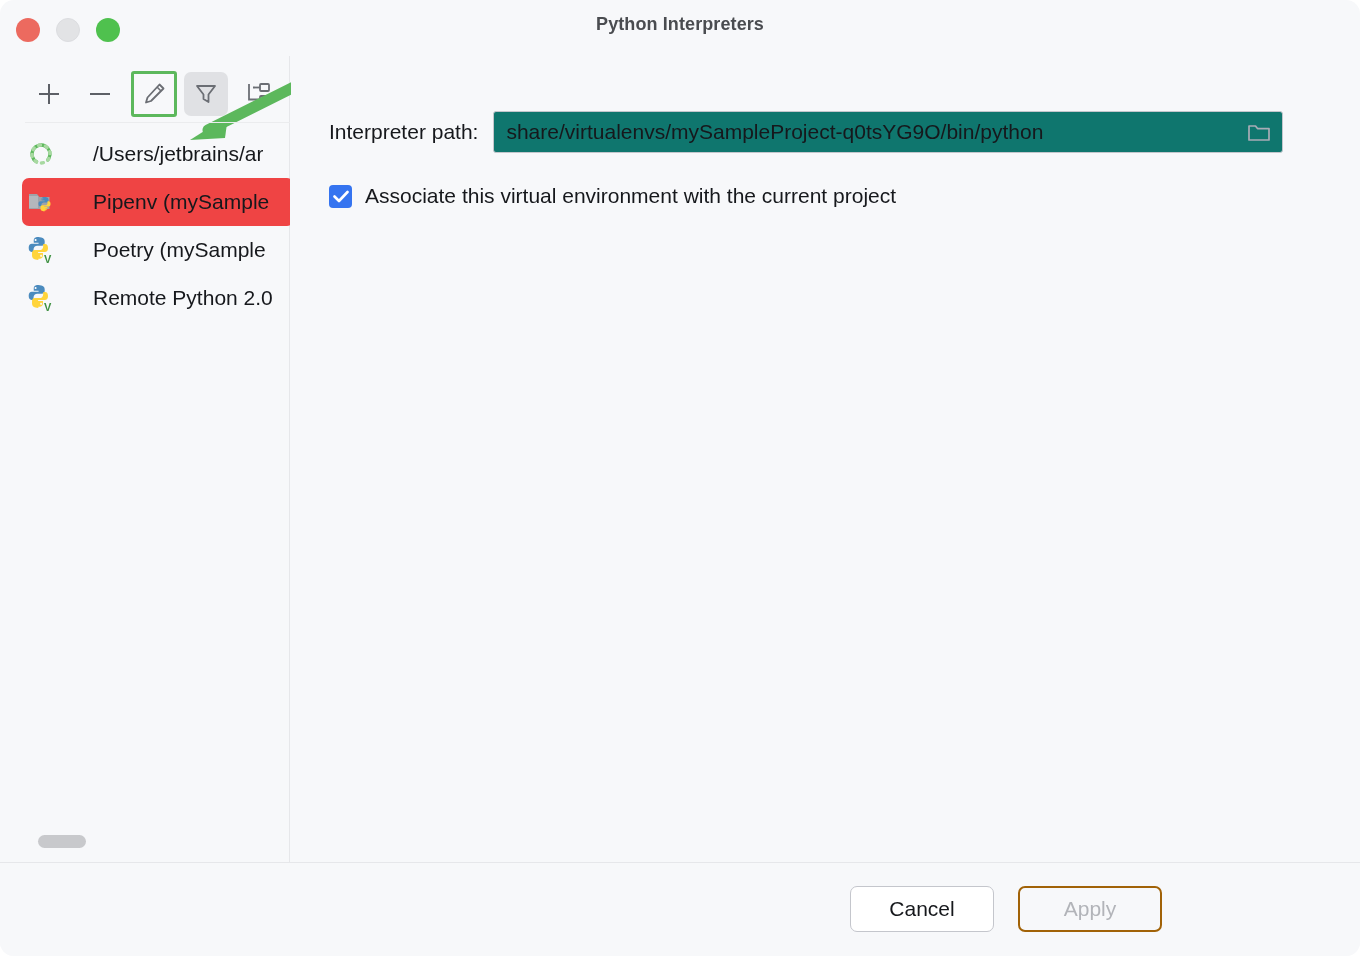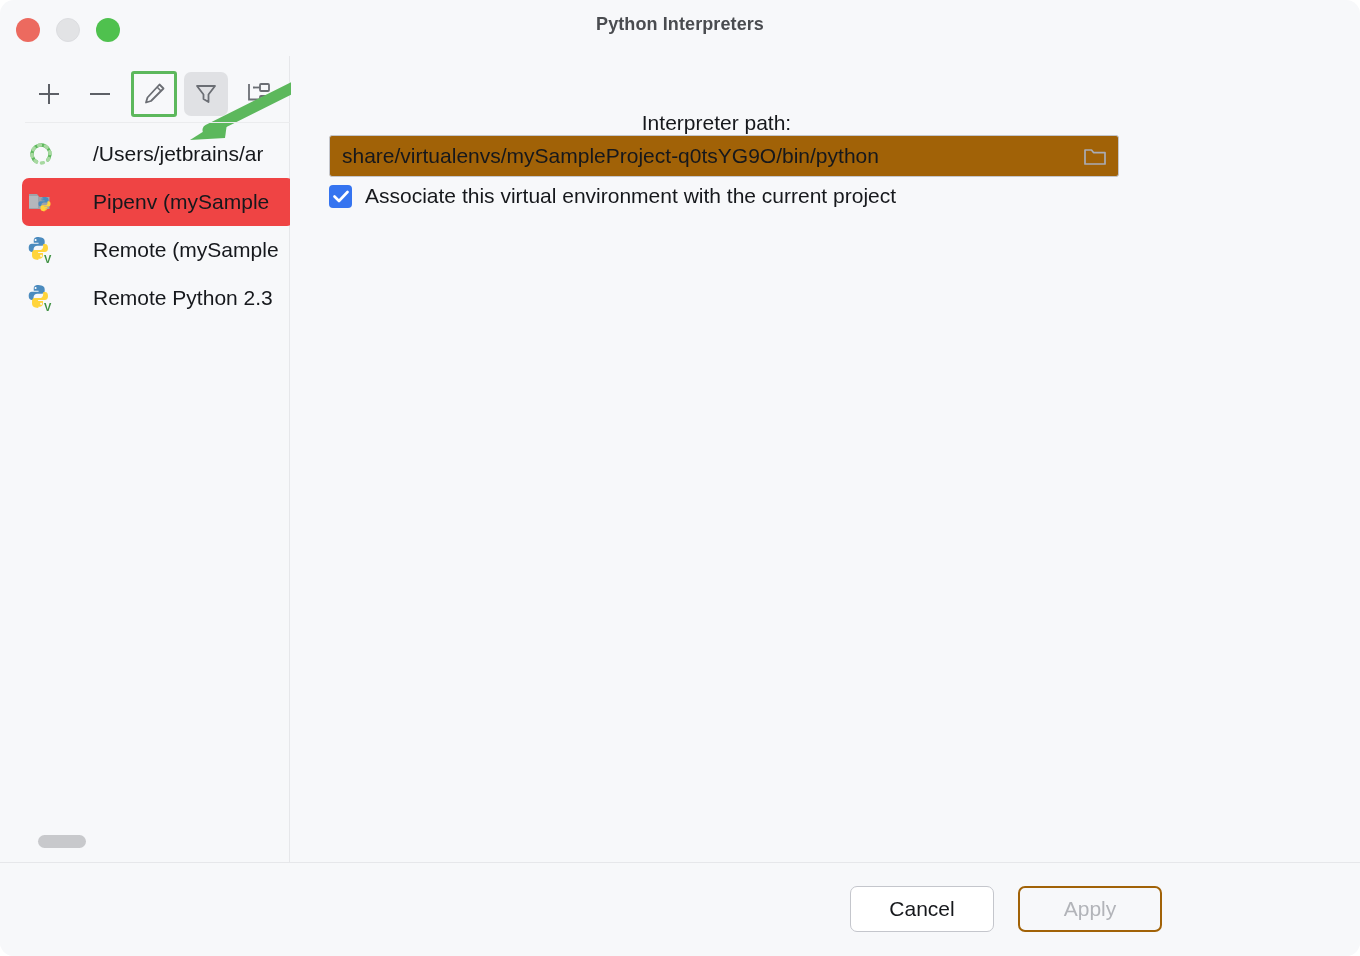--- a/index.html
+++ b/index.html
@@ -176,32 +176,31 @@
     height: 806px;
     background: #f7f8fa;
   }
 
   .field-row {
     position: absolute;
     left: 38px;
     top: 55px;
     display: flex;
     align-items: center;
-    flex-direction: column;
   }
   .field-label {
     font-size: 21px;
     color: #16181c;
     margin-right: 15px;
     white-space: nowrap;
   }
   .path-field {
     width: 790px;
     height: 42px;
-    background: #a16207;
+    background: #0f766e;
     border: 1px solid #c4c6cc;
     border-radius: 3px;
     box-sizing: border-box;
     display: flex;
     align-items: center;
     padding: 0 10px 0 12px;
   }
   .path-value {
     flex: 1 1 auto;
     font-size: 21px;
@@ -380,35 +379,35 @@
       <div class="interp-item">
         <span class="interp-icon">
           <svg width="28" height="28" viewBox="0 0 28 28">
             <g transform="translate(1,1) scale(1.15)">
               <path d="M9 0 C5 0 5 2 5 3.6 v1.4 h4.2 v0.9 H3.4 C1.6 5.9 0.6 7 0.6 9.4 c0 2.2 0.8 3.6 2.6 3.6 h1.6 v-2.2 c0-1.9 1.4-3.2 3.3-3.2 h4 c1.4 0 2.4-1 2.4-2.4 V3.6 C14.5 1.9 13.3 0.8 11.6 0.4 10.8 0.2 9.9 0 9 0 z M6.6 1.7 c0.5 0 0.9 0.4 0.9 0.9 s-0.4 0.9-0.9 0.9 -0.9-0.4-0.9-0.9 0.4-0.9 0.9-0.9 z" fill="#4b8bbe"></path>
               <path d="M9 19 c4 0 4-2 4-3.6 v-1.4 H8.8 v-0.9 h5.8 c1.8 0 2.8-1.1 2.8-3.5 0-2.2-0.8-3.6-2.6-3.6 h-1.6 v2.2 c0 1.9-1.4 3.2-3.3 3.2 h-4 c-1.4 0-2.4 1-2.4 2.4 v2.6 c0 1.7 1.2 2.8 2.9 3.2 0.8 0.2 1.7 0.4 2.6 0.4 z M11.4 17.3 c-0.5 0-0.9-0.4-0.9-0.9 s0.4-0.9 0.9-0.9 0.9 0.4 0.9 0.9 -0.4 0.9-0.9 0.9 z" fill="#ffd43b"></path>
             </g>
             <text x="17" y="27" font-family="'Liberation Sans', sans-serif" font-size="11" font-weight="bold" fill="#3f9142">V</text>
           </svg>
         </span>
-        <span class="interp-label">Remote (mySample</span>
+        <span class="interp-label">Poetry (mySample</span>
       </div>
 
 
       <div class="interp-item">
         <span class="interp-icon">
           <svg width="28" height="28" viewBox="0 0 28 28">
             <g transform="translate(1,1) scale(1.15)">
               <path d="M9 0 C5 0 5 2 5 3.6 v1.4 h4.2 v0.9 H3.4 C1.6 5.9 0.6 7 0.6 9.4 c0 2.2 0.8 3.6 2.6 3.6 h1.6 v-2.2 c0-1.9 1.4-3.2 3.3-3.2 h4 c1.4 0 2.4-1 2.4-2.4 V3.6 C14.5 1.9 13.3 0.8 11.6 0.4 10.8 0.2 9.9 0 9 0 z M6.6 1.7 c0.5 0 0.9 0.4 0.9 0.9 s-0.4 0.9-0.9 0.9 -0.9-0.4-0.9-0.9 0.4-0.9 0.9-0.9 z" fill="#4b8bbe"></path>
               <path d="M9 19 c4 0 4-2 4-3.6 v-1.4 H8.8 v-0.9 h5.8 c1.8 0 2.8-1.1 2.8-3.5 0-2.2-0.8-3.6-2.6-3.6 h-1.6 v2.2 c0 1.9-1.4 3.2-3.3 3.2 h-4 c-1.4 0-2.4 1-2.4 2.4 v2.6 c0 1.7 1.2 2.8 2.9 3.2 0.8 0.2 1.7 0.4 2.6 0.4 z M11.4 17.3 c-0.5 0-0.9-0.4-0.9-0.9 s0.4-0.9 0.9-0.9 0.9 0.4 0.9 0.9 -0.4 0.9-0.9 0.9 z" fill="#ffd43b"></path>
             </g>
             <text x="17" y="27" font-family="'Liberation Sans', sans-serif" font-size="11" font-weight="bold" fill="#3f9142">V</text>
           </svg>
         </span>
-        <span class="interp-label">Remote Python 2.3</span>
+        <span class="interp-label">Remote Python 2.0</span>
       </div>
 
     </div>
 
     <div class="hscroll-track">
       <div class="hscroll-thumb"></div>
     </div>
   </div>
 
   <div class="right-panel">

